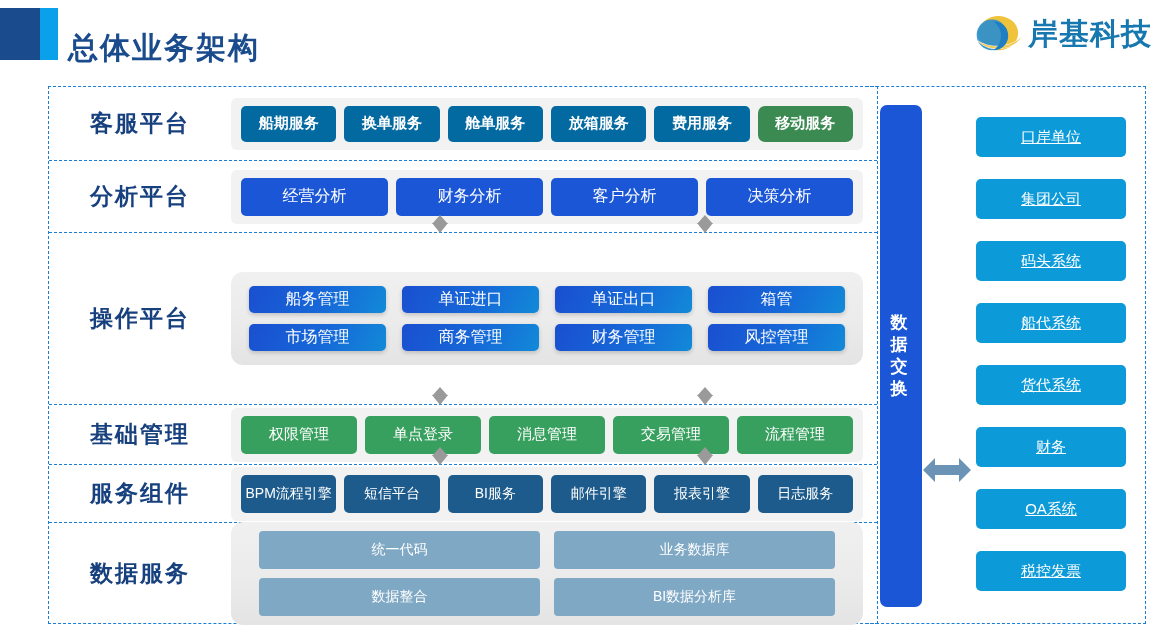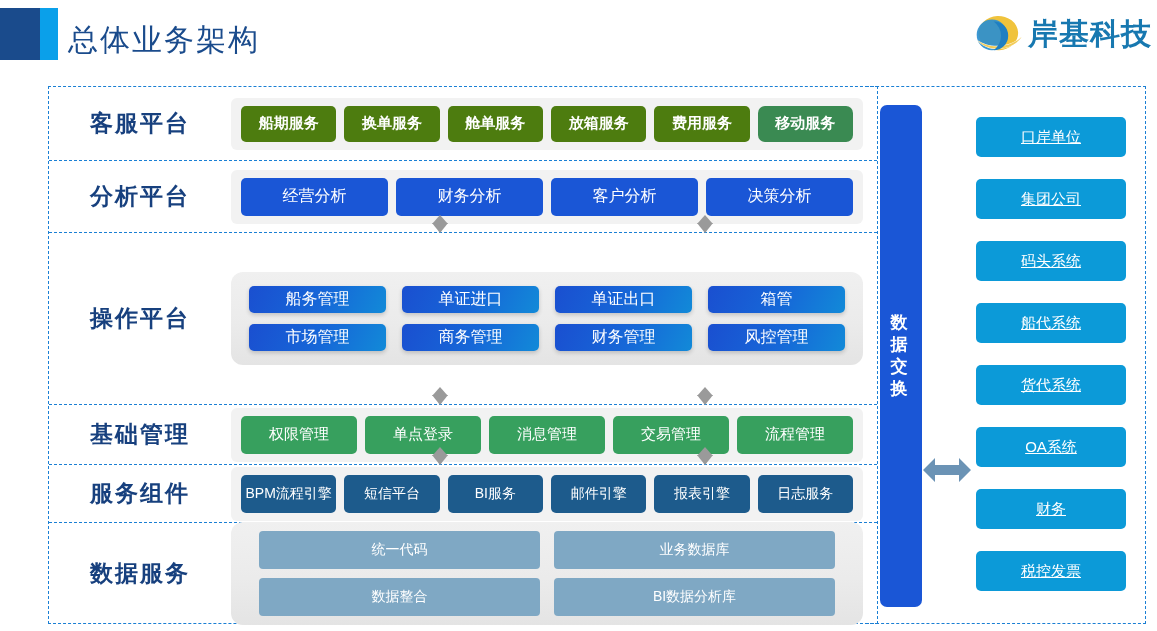--- a/index.html
+++ b/index.html
@@ -9,22 +9,22 @@
     font-family: "Liberation Sans", "DejaVu Sans", sans-serif;
     overflow: hidden;
     position: relative;
   }
 
   
   .header { position: absolute; left: 0; top: 0; width: 1157px; height: 76px; }
   .hdr-bar-dark { position: absolute; left: 0; top: 8px; width: 40px; height: 52px; background: #1a4b8c; }
   .hdr-bar-light { position: absolute; left: 40px; top: 8px; width: 18px; height: 52px; background: #0aa0ea; }
   .hdr-title {
-    position: absolute; left: 68px; top: 18px;
-    font-size: 30px; font-weight: normal; color: #1a4b8c;
+    position: absolute; left: 68px; top: 26px;
+    font-size: 30px; font-weight: bold; color: #1a4b8c;
     letter-spacing: 2px; line-height: 44px;
   }
 
   .logo-wrap { position: absolute; right: 5px; top: 12px; display: flex; align-items: center; gap: 0; }
   .logo-mark { width: 54px; height: 44px; }
   .logo-text { font-size: 30px; font-weight: bold; color: #1778b0; letter-spacing: 1px; }
 
   
   .board { position: absolute; left: 36px; top: 86px; width: 1110px; height: 538px; }
 
@@ -66,21 +66,21 @@
   }
 
   .chip {
     flex: 1; text-align: center; color: #ffffff;
     border-radius: 5px; font-weight: bold;
     display: flex; align-items: center; justify-content: center;
     white-space: nowrap;
   }
 
   
-  .chip-indigo { background: #4d7c0f; height: 36px; font-size: 15px; }
+  .chip-indigo { background: #0369a1; height: 36px; font-size: 15px; }
   .chip-green  { background: #3a8a52; height: 36px; font-size: 15px; border-radius: 7px; }
   .chip-blue   { background: #1a56d6; height: 38px; font-size: 16px; font-weight: normal; }
   .chip-grad   {
     background: linear-gradient(115deg,#1a4fd0 0%,#1668d8 55%,#128ad8 100%);
     height: 27px; font-size: 16px; font-weight: normal;
     box-shadow: 0 2px 4px rgba(0,0,0,.18);
   }
   .chip-greenflat { background: #37a05e; height: 38px; font-size: 15px; font-weight: normal; }
   .chip-steel  { background: #1d5b8c; height: 38px; font-size: 14px; font-weight: normal; }
   .chip-lightsteel { background: #7fa8c4; height: 38px; font-size: 14px; font-weight: normal; border-radius: 4px; }
@@ -254,20 +254,20 @@
     <svg class="dbl-arrow" viewBox="0 0 50 30">
       <path d="M1,15 L13,3 L13,10 L37,10 L37,3 L49,15 L37,27 L37,20 L13,20 L13,27 Z" fill="#6b93b5"></path>
     </svg>
 
     <div class="ext-list">
       <div class="ext-item">口岸单位</div>
       <div class="ext-item">集团公司</div>
       <div class="ext-item">码头系统</div>
       <div class="ext-item">船代系统</div>
       <div class="ext-item">货代系统</div>
+      <div class="ext-item">财务</div>
       <div class="ext-item">OA系统</div>
-      <div class="ext-item">财务</div>
       <div class="ext-item">税控发票</div>
     </div>
 
   </div>
 
 </div>
 
 </body></html>

